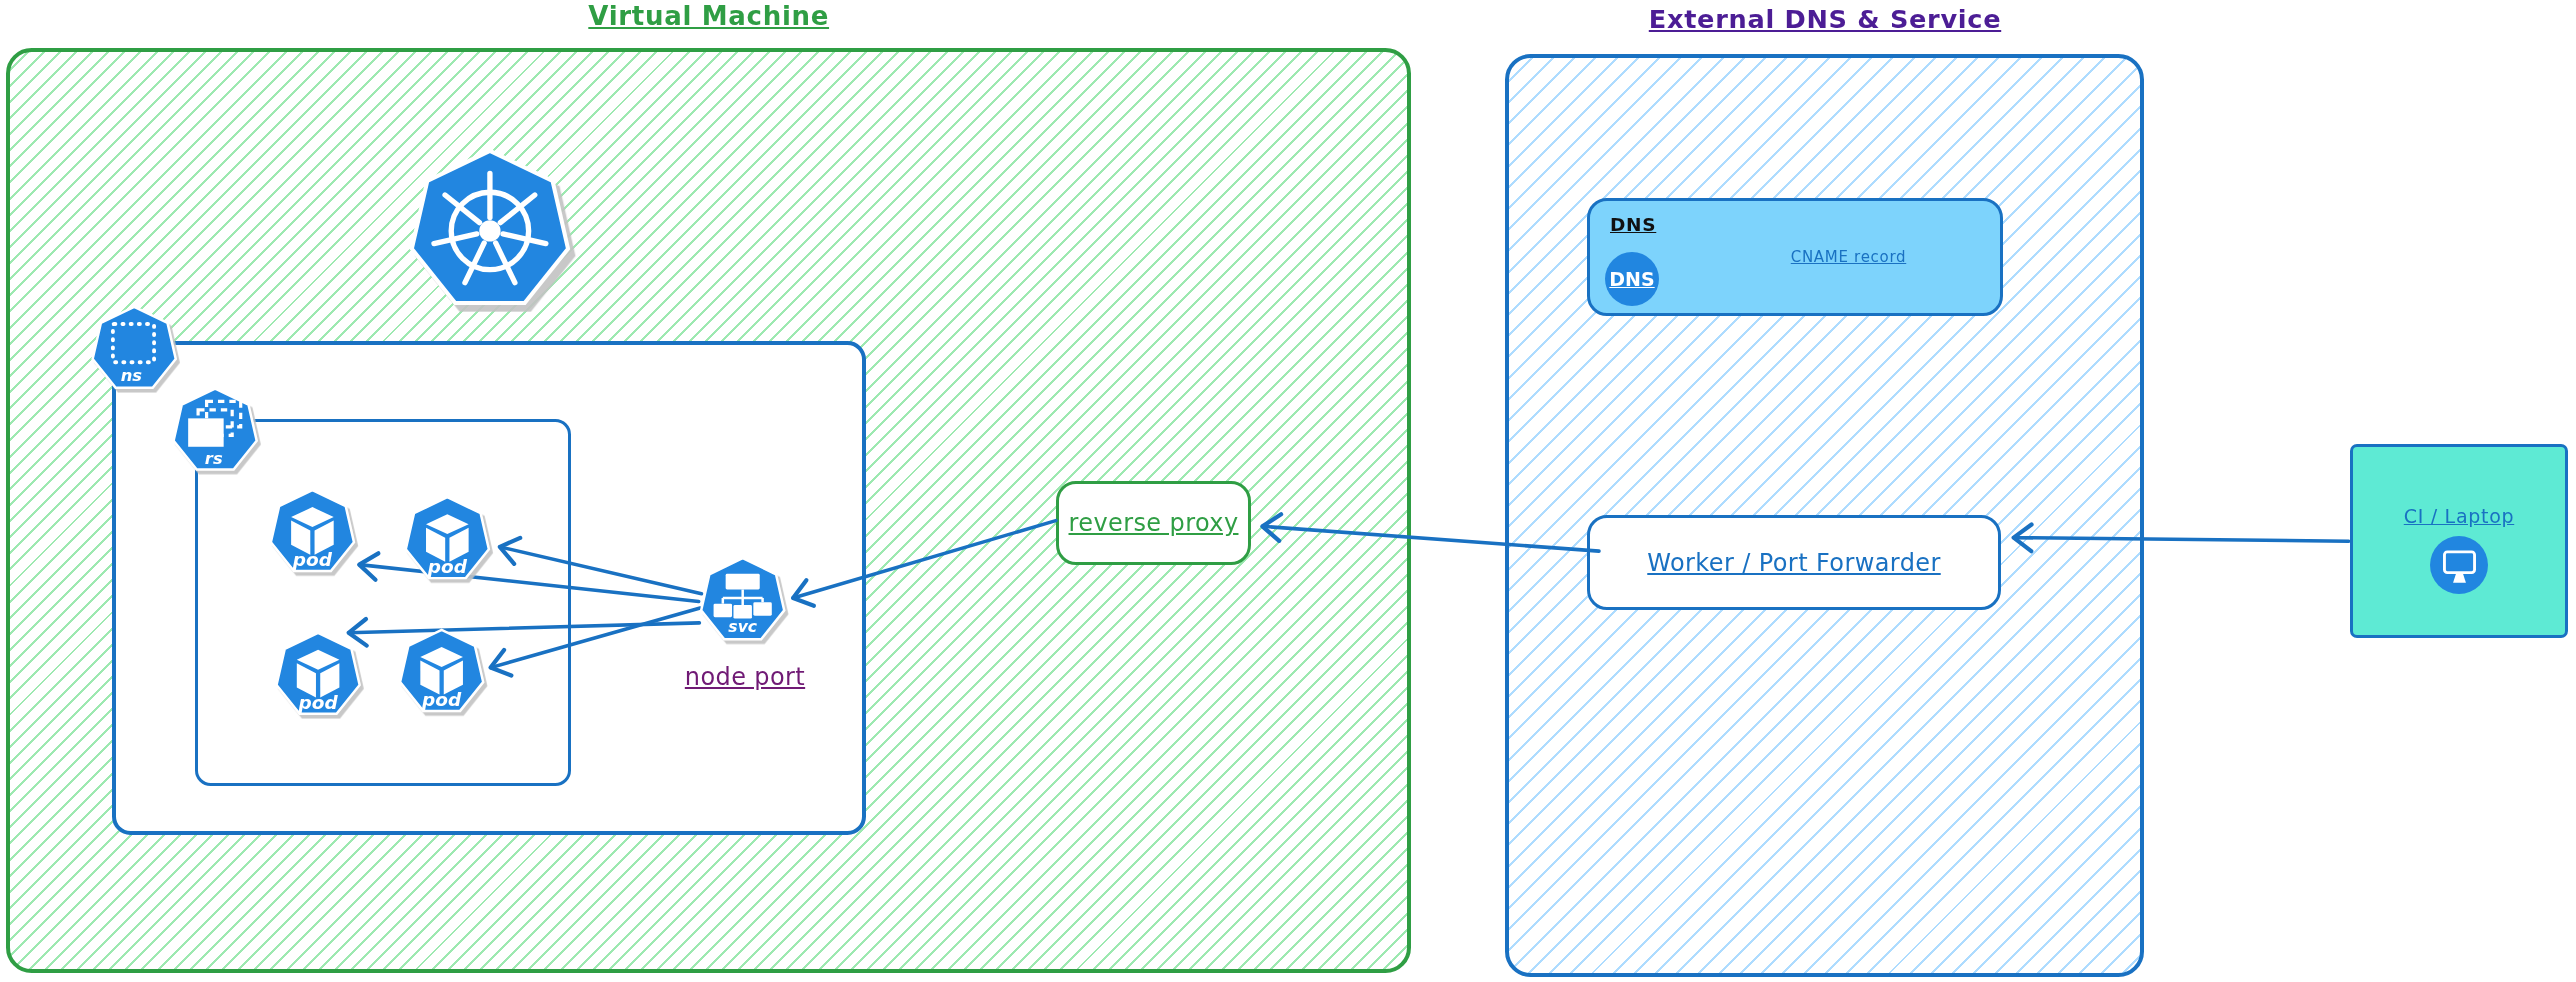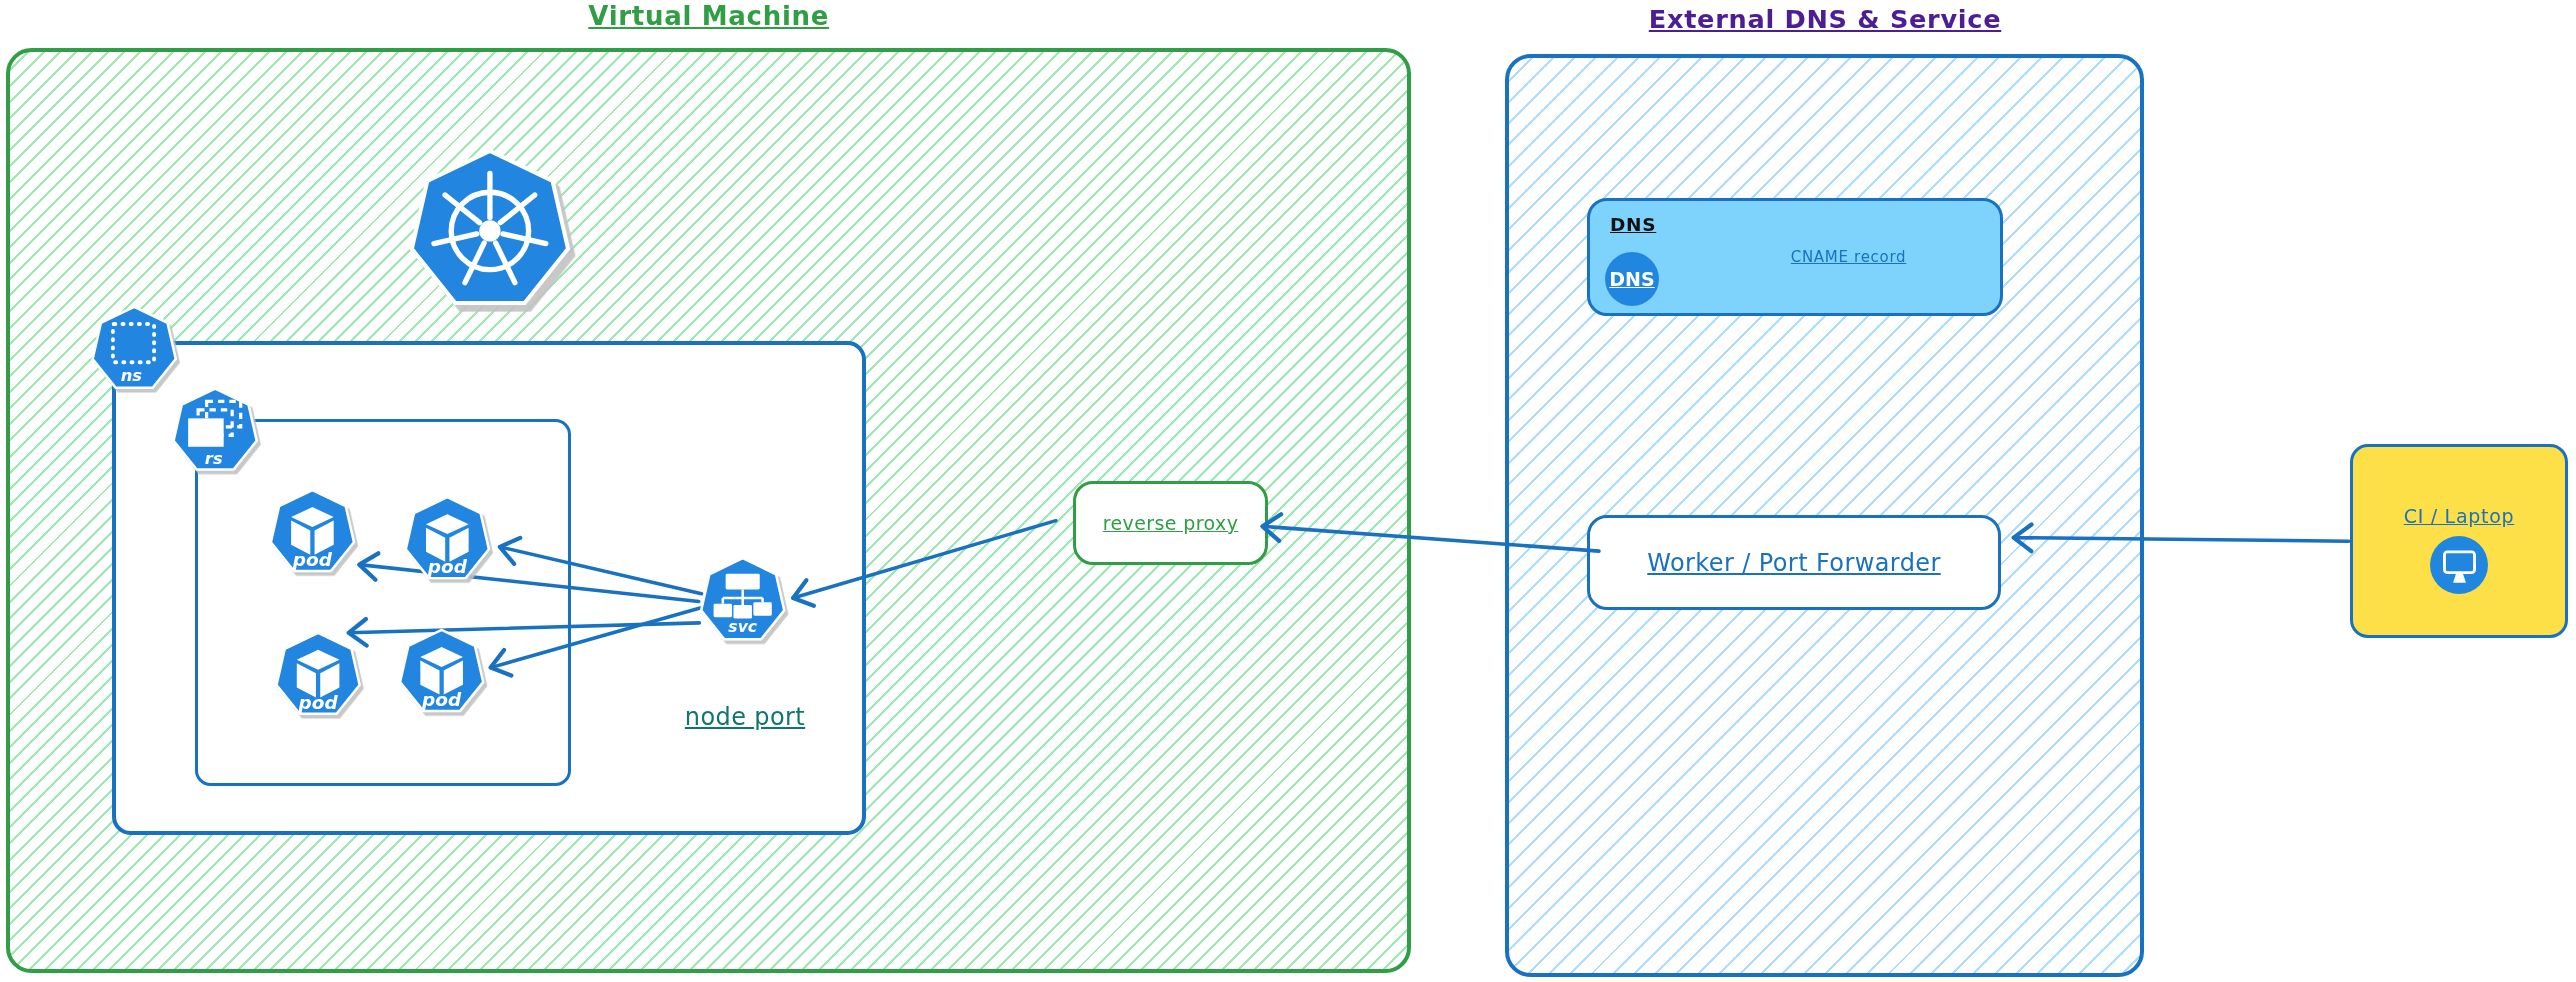--- a/index.html
+++ b/index.html
@@ -28,48 +28,48 @@
     border:4.3px solid #1971c2;border-radius:18.5px;background:#fff;
   }
   .rs-box{
     left:195px;top:419px;width:370px;height:361px;
     border:3.6px solid #1971c2;border-radius:15.6px;background:#fff;
   }
   .reverse-proxy-box{
     left:1056px;top:481px;width:189px;height:78px;
     border:3.6px solid #2f9e44;border-radius:20px;background:#fff;
     display:flex;align-items:center;justify-content:center;
-    color:#2f9e44;font-size:19px;letter-spacing:0.4px;margin-left:17px;
+    color:#2f9e44;font-size:24px;letter-spacing:0.4px;
   }
   .dns-box{
     left:1587px;top:198px;width:410px;height:112px;
     border:3.6px solid #1971c2;border-radius:20px;background:#7dd3fc;
   }
   .worker-box{
     left:1587px;top:489px;width:408px;height:89px;
     border:3.6px solid #1971c2;border-radius:20px;background:#fff;
     display:flex;align-items:center;justify-content:center;
     color:#1971c2;font-size:24px;letter-spacing:0.4px;margin-top:26px;
   }
   .ci-box{
     left:2350px;top:444px;width:212px;height:188px;
-    border:3.6px solid #1971c2;border-radius:18px;background:#fde047;
+    border:3.6px solid #1971c2;border-radius:7px;background:#5eead4;
   }
   
   .vm-title{
     left:5.7px;top:1.4px;width:1406px;text-align:center;
     color:#2f9e44;font-size:26px;font-weight:600;letter-spacing:0.7px;
   }
   .ext-title{
     left:1505px;top:4.3px;width:640px;text-align:center;
     color:#4c1d95;font-size:25.6px;font-weight:600;letter-spacing:0.7px;
   }
   .node-port-label{
     left:660px;top:663px;width:170px;text-align:center;
-    color:#0f766e;font-size:24px;letter-spacing:0.4px;margin-top:40px;
+    color:#701a75;font-size:24px;letter-spacing:0.4px;
   }
   .dns-black-label{
     left:20px;top:12.8px;color:#111;font-size:18.5px;font-weight:600;letter-spacing:0.7px;
   }
   .dns-circle{
     left:15px;top:51px;width:54px;height:54px;border-radius:50%;
     background:#2186e0;color:#fff;display:flex;align-items:center;justify-content:center;
     font-size:19px;font-weight:700;
   }
   .cname-label{

